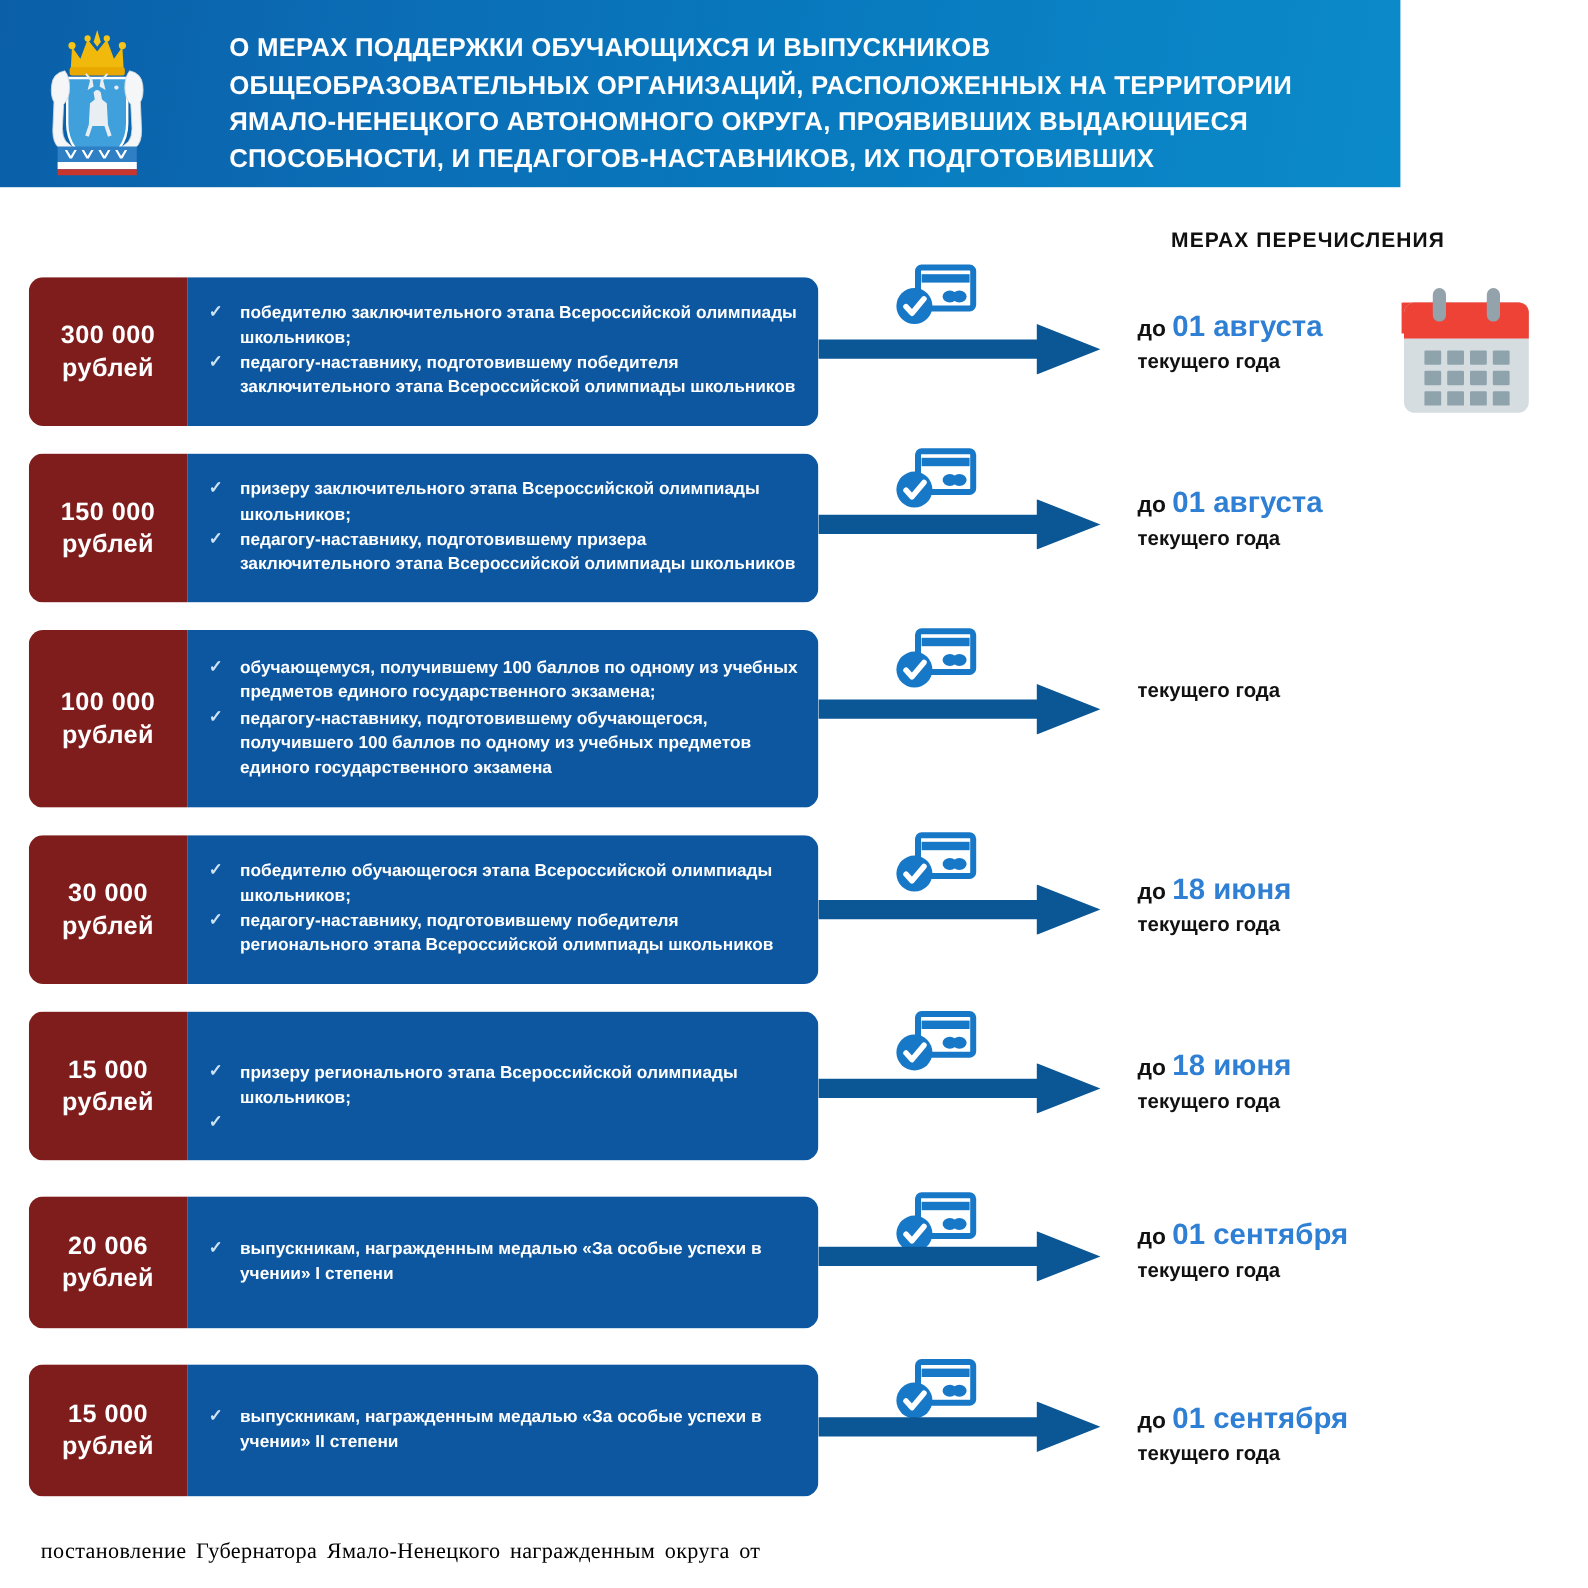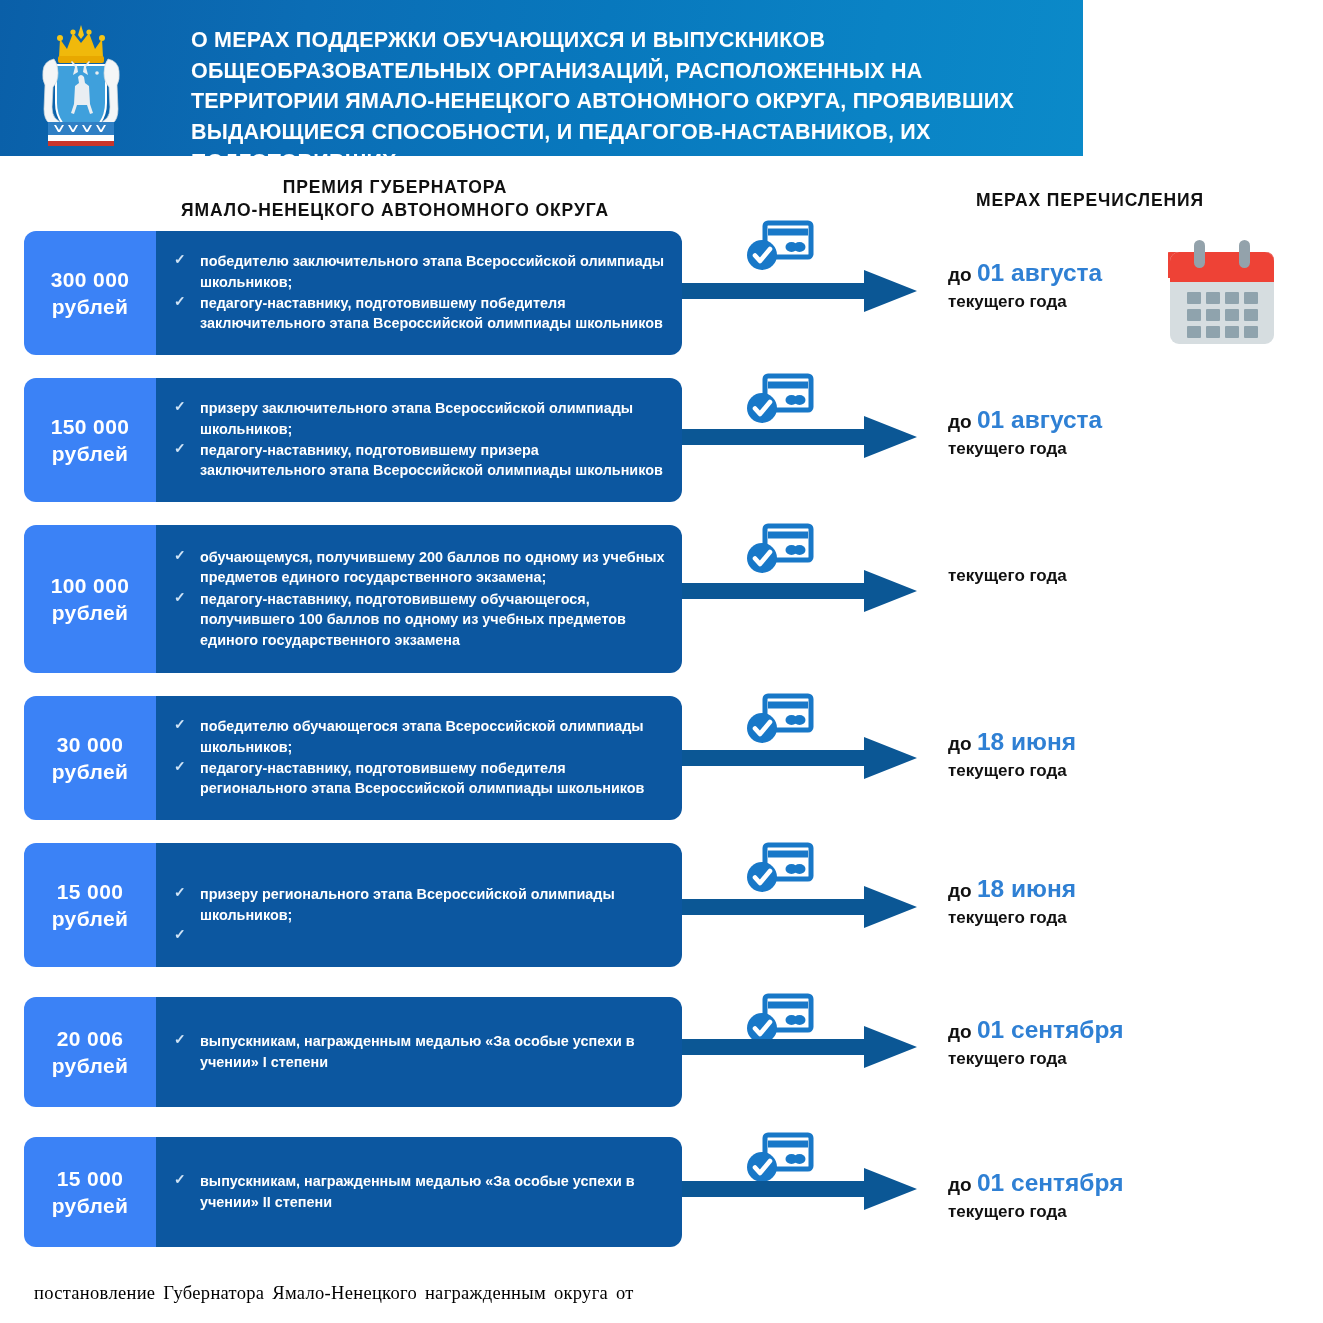--- a/index.html
+++ b/index.html
@@ -16,21 +16,21 @@
     position: relative;
     width: 1323px;
     height: 1323px;
     background: #ffffff;
   }
 
   
   .header {
     position: absolute;
     left: 0; top: 0;
-    width: 1083px;
+    width: 1167px;
     height: 156px;
     background: linear-gradient(100deg, #0a5fa8 0%, #0b6db5 28%, #0878bd 55%, #0a83c5 80%, #0b8ac9 100%);
     display: flex;
     align-items: flex-start;
   }
 
   .emblem {
     width: 110px;
     height: 140px;
     margin-left: 26px;
@@ -86,21 +86,21 @@
     left: 24px;
     top: 0;
     width: 658px;
     display: flex;
     border-radius: 12px;
     overflow: hidden;
   }
 
   .amount {
     flex: 0 0 132px;
-    background: #3b82f6;
+    background: #7f1d1d;
     color: #ffffff;
     font-size: 21px;
     font-weight: bold;
     line-height: 1.3;
     display: flex;
     flex-direction: column;
     align-items: center;
     justify-content: center;
     text-align: center;
     letter-spacing: 0.4px;
@@ -244,24 +244,20 @@
           <path d="M30 114 l3 5 l3 -5 l2 0 l-4 7 l-2 0 l-4 -7 z"></path>
           <path d="M44 114 l3 5 l3 -5 l2 0 l-4 7 l-2 0 l-4 -7 z"></path>
           <path d="M58 114 l3 5 l3 -5 l2 0 l-4 7 l-2 0 l-4 -7 z"></path>
           <path d="M72 114 l3 5 l3 -5 l2 0 l-4 7 l-2 0 l-4 -7 z"></path>
         </g>
       </g>
     </svg>
     <div class="header-title">О МЕРАХ ПОДДЕРЖКИ ОБУЧАЮЩИХСЯ И ВЫПУСКНИКОВ ОБЩЕОБРАЗОВАТЕЛЬНЫХ ОРГАНИЗАЦИЙ, РАСПОЛОЖЕННЫХ НА ТЕРРИТОРИИ ЯМАЛО-НЕНЕЦКОГО АВТОНОМНОГО ОКРУГА, ПРОЯВИВШИХ ВЫДАЮЩИЕСЯ СПОСОБНОСТИ, И ПЕДАГОГОВ-НАСТАВНИКОВ, ИХ ПОДГОТОВИВШИХ</div>
   </div>
 
-  <div class="col-head-left">
-    <div>ПРЕМИЯ ГУБЕРНАТОРА</div>
-    <div>ЯМАЛО-НЕНЕЦКОГО АВТОНОМНОГО ОКРУГА</div>
-  </div>
 
   <div class="col-head-right">МЕРАХ ПЕРЕЧИСЛЕНИЯ</div>
 
   <svg class="calendar-icon" viewBox="0 0 108 112">
     <rect x="26" y="2" width="11" height="26" rx="5.5" fill="#93a2ab"></rect>
     <rect x="71" y="2" width="11" height="26" rx="5.5" fill="#93a2ab"></rect>
     <path d="M6 22 h96 a8 8 0 0 1 8 8 v18 h-112 v-18 a8 8 0 0 1 8 -8 z" fill="#ee4236" transform="translate(-4,-8)"></path>
     <rect x="2" y="14" width="104" height="92" rx="9" fill="#d6dde0"></rect>
     <path d="M11 14 h86 a9 9 0 0 1 9 9 v21 h-104 v-21 a9 9 0 0 1 9 -9 z" fill="#ee4236"></path>
     <rect x="26" y="8" width="11" height="22" rx="5.5" fill="#93a2ab"></rect>
@@ -346,21 +342,21 @@
         </div>
       </div>
       <div class="row" style="top: 0px;">
         <div class="card" style="top: 525px; height: 148px;">
           <div class="amount">
             <span>100 000</span>
             <span>рублей</span>
           </div>
           <div class="criteria">
             <ul>
-              <li><span class="tick">✓</span><span>обучающемуся, получившему 200 баллов по одному из учебных предметов единого государственного экзамена;</span></li>
+              <li><span class="tick">✓</span><span>обучающемуся, получившему 100 баллов по одному из учебных предметов единого государственного экзамена;</span></li>
               <li><span class="tick">✓</span><span>педагогу-наставнику, подготовившему обучающегося, получившего 100 баллов по одному из учебных предметов единого государственного экзамена</span></li>
             </ul>
           </div>
         </div>
         <div class="pay-icon" style="top: 522px;">
 <svg viewBox="0 0 70 56" style="width:70px;height:56px;">
   <rect x="20" y="4" width="46" height="34" rx="3" fill="none" stroke="#1878c8" stroke-width="5"></rect>
   <rect x="23" y="9.5" width="40" height="7" fill="#1878c8"></rect>
   <ellipse cx="46.5" cy="28" rx="6" ry="5" fill="#1878c8"></ellipse>
   <ellipse cx="54.5" cy="28" rx="6" ry="5" fill="#1878c8"></ellipse>

